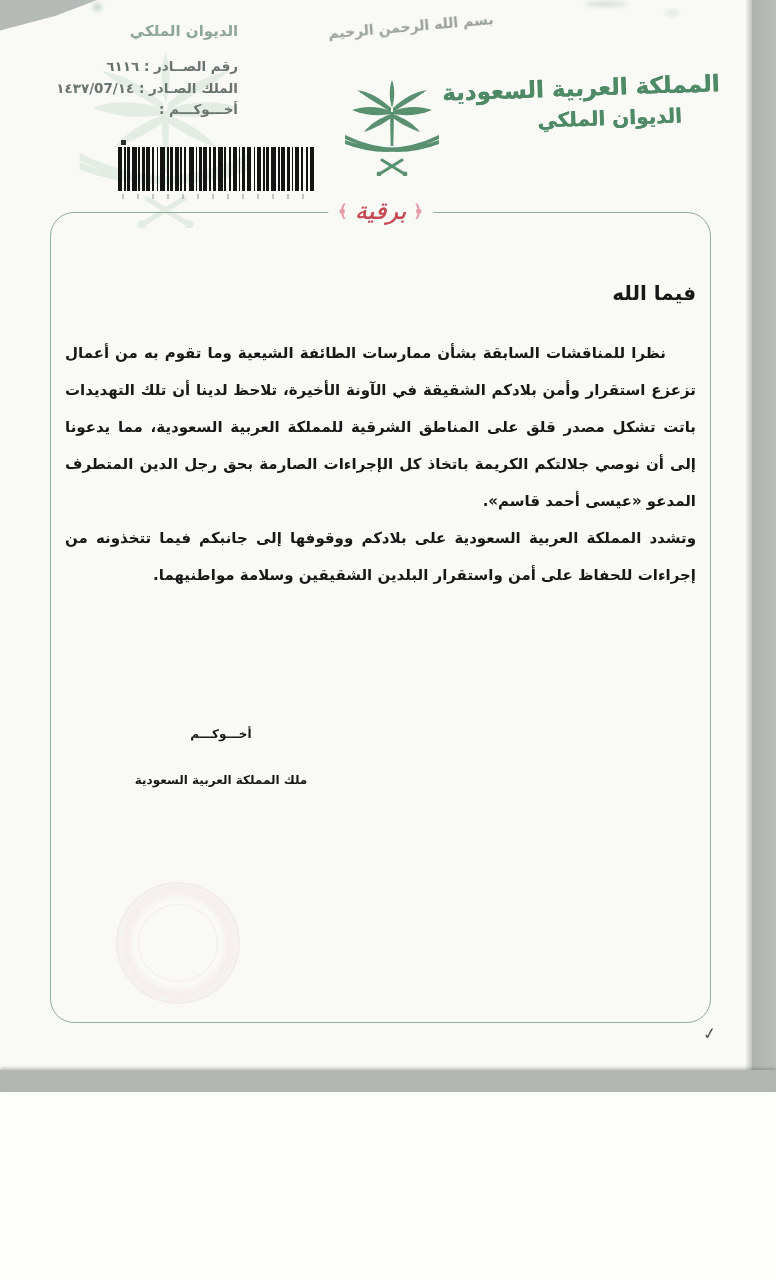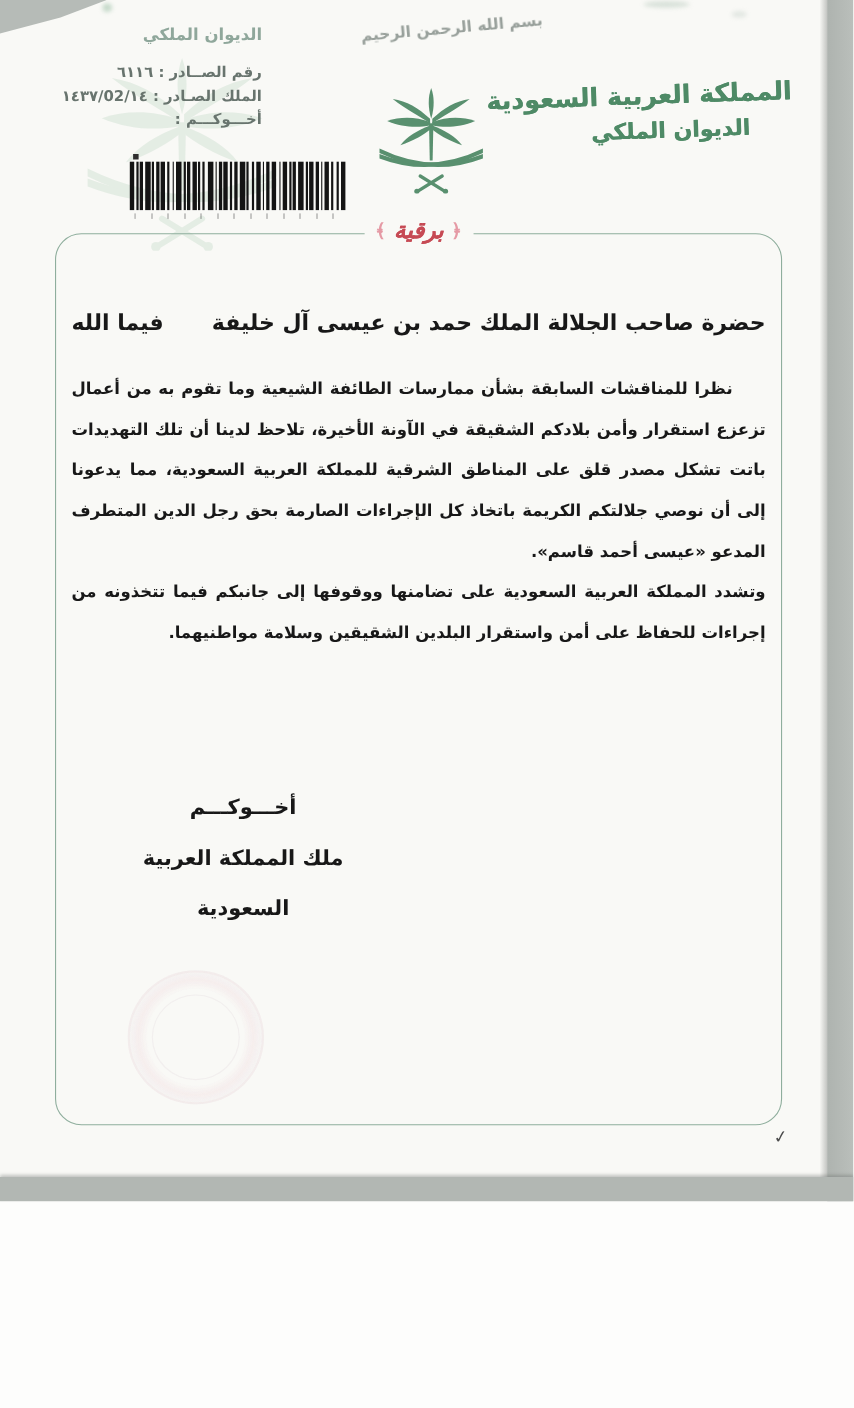--- a/index.html
+++ b/index.html
@@ -49,34 +49,34 @@
           color:#4e8a66;transform:rotate(-2deg);direction:rtl;}
   .kingdom .line1{font-size:23px;font-weight:bold;text-shadow:.4px 0 currentColor;white-space:nowrap;}
   .kingdom .line2{font-size:20px;font-weight:bold;text-shadow:.4px 0 currentColor;margin-top:6px;}
 
   
   .frame{position:absolute;left:50px;top:212px;width:659px;height:809px;
           border:1.5px solid #8fae9d;border-radius:24px;}
   .telegram-label{position:absolute;top:-16px;left:50%;transform:translateX(-50%);
           background:#f9f9f6;padding:0 10px;display:flex;align-items:center;gap:7px;
           white-space:nowrap;}
-  .telegram-word{color:#c64a54;font-size:21px;font-weight:bold;font-style:italic;
+  .telegram-word{color:#c64a54;font-size:24px;font-weight:normal;font-style:italic;
           text-shadow:.3px 0 currentColor;}
   .telegram-orn{color:#e59aa5;font-size:17px;font-weight:bold;}
 
   .letter-body{position:absolute;inset:0;padding:62px 14px 0 14px;direction:rtl;
           color:#181818;font-weight:bold;}
   .recipient-row{display:flex;justify-content:space-between;align-items:flex-start;
           font-size:20px;line-height:36px;}
   .recipient2{font-size:20px;line-height:36px;}
   .salutation{font-size:20px;margin-top:26px;}
   .para{margin:0;font-size:15px;line-height:37px;text-align:justify;letter-spacing:.2px;}
   .para.first{margin-top:24px;text-indent:30px;}
   .signature{position:absolute;left:40px;top:498px;width:260px;text-align:center;
-          font-size:19px;line-height:46px;}
+          font-size:12px;line-height:46px;}
 
   
   .round-stamp{position:absolute;left:116px;top:882px;width:124px;height:122px;border-radius:50%;
           background:radial-gradient(circle,rgba(255,255,255,0) 50%,rgba(236,188,198,.16) 60%,rgba(255,255,255,0) 70%);
           box-shadow:inset 0 0 0 2px rgba(228,182,192,.14), inset 0 0 18px rgba(200,190,210,.12);
           filter:blur(.6px);}
   .round-stamp::after{content:"";position:absolute;inset:22px;border-radius:50%;
           border:1px solid rgba(210,195,205,.18);}
 
   .checkmark{position:absolute;left:703px;top:1024px;color:#4c4c4c;font-size:16px;
@@ -119,21 +119,21 @@
   </svg>
 
   <div class="stamp-title">الديوان الملكي</div>
   <div class="stamp-fields">
     <div>
       <span>رقم الصــادر :</span>
       <span>٦١١٦</span>
     </div>
     <div>
       <span>الملك الصـادر :</span>
-      <span>١٤٣٧/02/١٤</span>
+      <span>١٤٣٧/07/١٤</span>
     </div>
     <div>
       <span>أخـــوكـــم :</span>
       <span></span>
     </div>
   </div>
   <div class="barcode-dot"></div>
   <div class="barcode">
       <span class="bc-bar" style="width: 4px;"></span>
       <span class="bc-space" style="width: 2px;"></span>
@@ -231,25 +231,24 @@
 
   <div class="frame">
     <div class="telegram-label">
       <span class="telegram-orn">﴾</span>
       <span class="telegram-word">برقية</span>
       <span class="telegram-orn">﴿</span>
     </div>
 
     <div class="letter-body" lang="ar">
       <div class="recipient-row">
-        <span>حضرة صاحب الجلالة الملك حمد بن عيسى آل خليفة</span>
         <span>فيما الله</span>
       </div>
       <p class="para first">نظرا للمناقشات السابقة بشأن ممارسات الطائفة الشيعية وما تقوم به من أعمال تزعزع استقرار وأمن بلادكم الشقيقة في الآونة الأخيرة، تلاحظ لدينا أن تلك التهديدات باتت تشكل مصدر قلق على المناطق الشرقية للمملكة العربية السعودية، مما يدعونا إلى أن نوصي جلالتكم الكريمة باتخاذ كل الإجراءات الصارمة بحق رجل الدين المتطرف المدعو «عيسى أحمد قاسم».</p>
-      <p class="para">وتشدد المملكة العربية السعودية على تضامنها ووقوفها إلى جانبكم فيما تتخذونه من إجراءات للحفاظ على أمن واستقرار البلدين الشقيقين وسلامة مواطنيهما.</p>
+      <p class="para">وتشدد المملكة العربية السعودية على بلادكم ووقوفها إلى جانبكم فيما تتخذونه من إجراءات للحفاظ على أمن واستقرار البلدين الشقيقين وسلامة مواطنيهما.</p>
 
       <div class="signature">
         <div>أخـــوكـــم</div>
         <div>ملك المملكة العربية السعودية</div>
       </div>
     </div>
   </div>
 
   <div class="round-stamp"></div>
   <div class="checkmark">✓</div>

